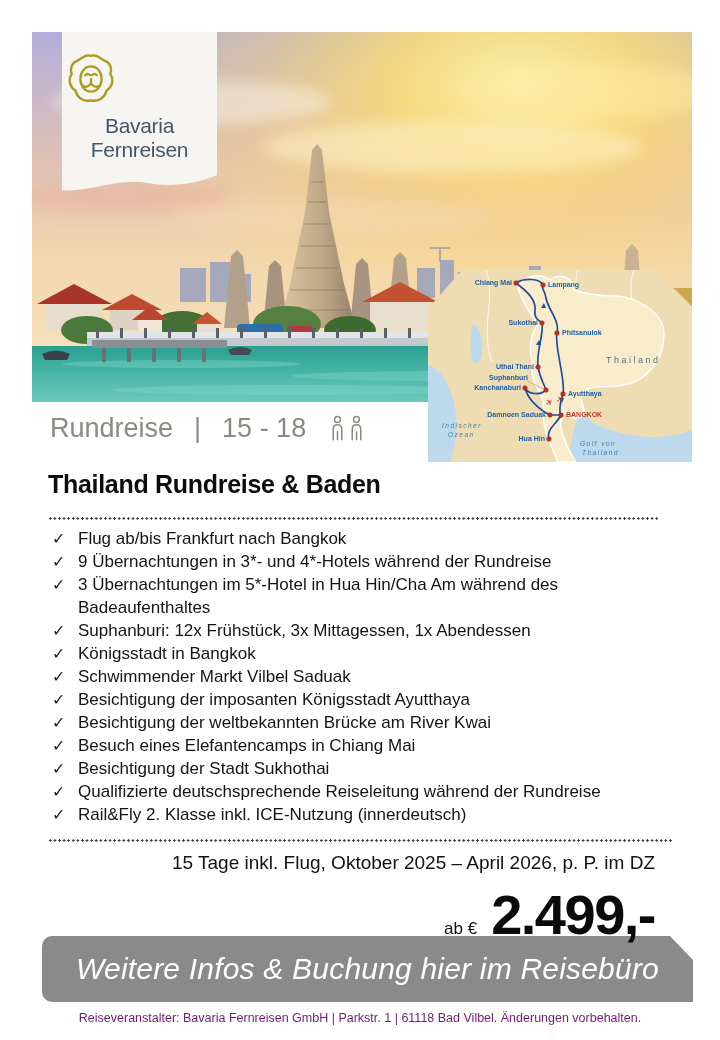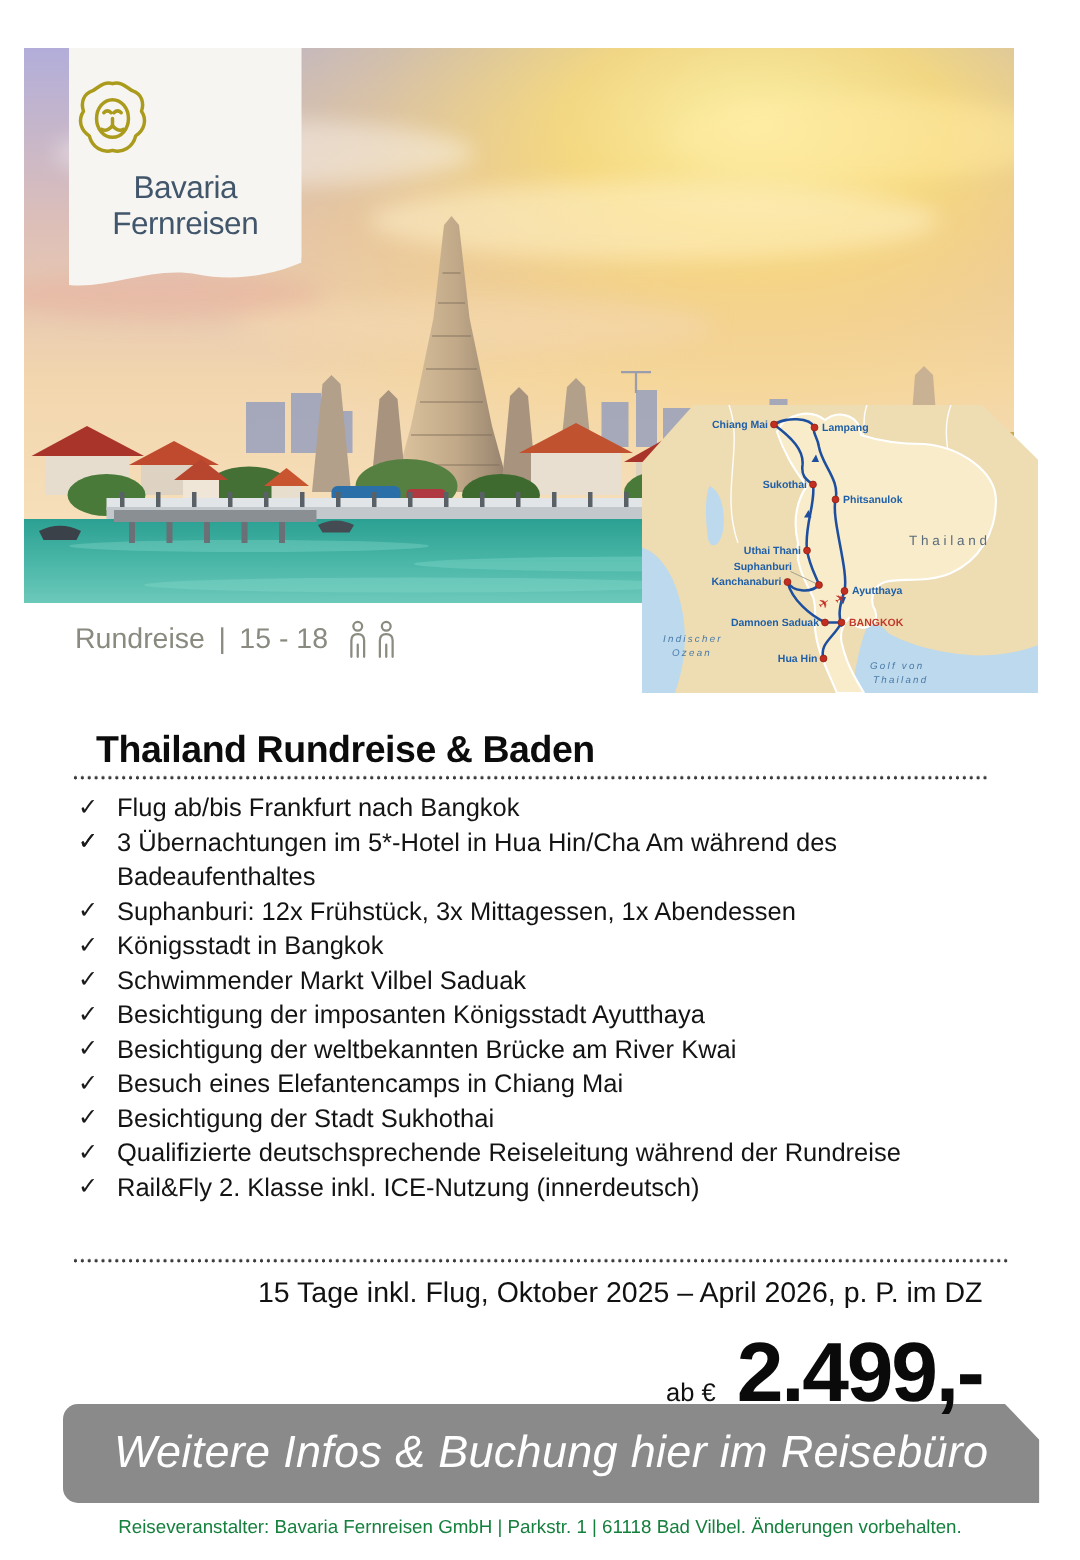--- a/index.html
+++ b/index.html
@@ -2,42 +2,42 @@
 <html><head>
 <meta charset="utf-8">
 <style>
   html,body { margin:0; padding:0; background:#e8e8e8; }
   .page {
     position:relative; width:720px; height:1040px; margin:0 auto;
     background:#ffffff; overflow:hidden;
     font-family:"Liberation Sans", sans-serif; color:#141414;
   }
   
-  .hero { position:absolute; left:16px; top:32px; width:669px; height:370px; overflow:hidden; z-index:1;text-decoration:underline; }
+  .hero { position:absolute; left:32px; top:32px; width:669px; height:370px; overflow:hidden; z-index:1;text-decoration:underline; }
   .hero svg { display:block; }
   
   .logo-card { position:absolute; left:30px; top:0; width:155px; z-index:3; }
   .logo-card .card-body { background:#f7f5f2; width:155px; height:122px; padding-top:18px; box-sizing:content-box; text-align:center; }
   .logo-card .brand-text { font-size:21px; color:#41566b; letter-spacing:-0.3px; margin-top:6px; }
   .logo-wave { display:block; }
   
   .map {
     position:absolute; left:428px; top:270px; width:264px; height:192px; z-index:5;
     clip-path: polygon(0 20%, 13% 0, 86% 0, 100% 19%, 100% 100%, 0 100%);
   }
   .map svg { display:block; }
   .map text { font-family:"Liberation Sans", sans-serif; }
   .city-label { font-size:7px; font-weight:bold; fill:#1f5fa8; }
   .bangkok-label { font-size:7px; font-weight:bold; fill:#c0392b; }
   .country-label { font-size:9px; fill:#5a6b7a; letter-spacing:2.5px; }
   .sea-label { font-size:6.5px; font-style:italic; fill:#4a7ba6; letter-spacing:1.5px; }
   .plane { font-size:9px; fill:#c22f21; }
   
-  .meta { position:absolute; left:50px; top:413px; display:flex; align-items:center; gap:9px;
-          font-size:19px; color:#8a8a80; z-index:2; }
+  .meta { position:absolute; left:50px; top:413px; display:flex; align-items:center; gap:21px;
+          font-size:27px; color:#8a8a80; z-index:2; }
   .meta .pax-icons { display:flex; gap:2px; margin-left:2px; }
   
   .title { position:absolute; left:48px; top:470px; font-size:25px; font-weight:bold; color:#0c0c0c; letter-spacing:-0.3px; }
   .dotline { position:absolute; height:3px;
     background-image:radial-gradient(circle, #3c3c3c 1.1px, transparent 1.3px);
     background-size:4.6px 3px; background-repeat:repeat-x; }
   .dots1 { left:48px; top:517px; width:612px; }
   .dots2 { left:48px; top:839px; width:624px; }
   .list { position:absolute; left:48px; top:527px; width:615px; list-style:none; margin:0; padding:0; }
   .list li { position:relative; padding-left:30px; font-size:17px; line-height:23px; color:#141414; }
@@ -49,21 +49,21 @@
   .price-amount { font-size:56px; font-weight:800; letter-spacing:-1.5px; color:#0a0a0a; }
   
   .cta {
     position:absolute; left:42px; top:936px; width:651px; height:66px; z-index:5;
     background:#8a8a8a; border-radius:10px 0 0 10px;
     clip-path: polygon(0 0, 628px 0, 100% 24px, 100% 100%, 0 100%);
     display:flex; align-items:center; justify-content:center; cursor:pointer;
   }
   .cta-label { color:#ffffff; font-size:30px; letter-spacing:0.2px;font-style:italic; }
   
-  .footer { position:absolute; left:0; top:1011px; width:720px; text-align:center; font-size:12.5px; color:#15803d; }
+  .footer { position:absolute; left:0; top:1011px; width:720px; text-align:center; font-size:12.5px; color:#701a75; }
 </style>
 </head>
 <body>
 
 <div class="page">
 
   <div class="hero">
     <svg width="660" height="370" viewBox="0 0 660 370">
       <defs>
         <linearGradient id="skyG" x1="0" y1="0" x2="0" y2="1">
@@ -315,26 +315,26 @@
       </svg>
       <svg width="17" height="27" viewBox="0 0 18 27">
         <g fill="none" stroke="#8b8b80" stroke-width="1.6" stroke-linecap="round">
           <circle cx="9" cy="4" r="3.1"></circle>
           <path d="M4.5,25.5 V14 Q4.5,9.5 9,9.5 Q13.5,9.5 13.5,14 V25.5 M9,25.5 V17"></path>
         </g>
       </svg>
     </span>
   </div>
 
-  <h1 class="title" style="margin:16px;">Thailand Rundreise &amp; Baden</h1>
+  <h1 class="title" style="margin:0;">Thailand Rundreise &amp; Baden</h1>
   <div class="dotline dots1"></div>
 
   <ul class="list">
     <li><span class="check">✓</span><span>Flug ab/bis Frankfurt nach Bangkok</span></li>
-    <li><span class="check">✓</span></li>
+    <li><span class="check">✓</span><span>9 Übernachtungen in 3*- und 4*-Hotels während der Rundreise</span></li>
     <li><span class="check">✓</span><span>3 Übernachtungen im 5*-Hotel in Hua Hin/Cha Am während des Badeaufenthaltes</span></li>
     <li><span class="check">✓</span><span>Suphanburi: 12x Frühstück, 3x Mittagessen, 1x Abendessen</span></li>
     <li><span class="check">✓</span><span>Königsstadt in Bangkok</span></li>
     <li><span class="check">✓</span><span>Schwimmender Markt Vilbel Saduak</span></li>
     <li><span class="check">✓</span><span>Besichtigung der imposanten Königsstadt Ayutthaya</span></li>
     <li><span class="check">✓</span><span>Besichtigung der weltbekannten Brücke am River Kwai</span></li>
     <li><span class="check">✓</span><span>Besuch eines Elefantencamps in Chiang Mai</span></li>
     <li><span class="check">✓</span><span>Besichtigung der Stadt Sukhothai</span></li>
     <li><span class="check">✓</span><span>Qualifizierte deutschsprechende Reiseleitung während der Rundreise</span></li>
     <li><span class="check">✓</span><span>Rail&amp;Fly 2. Klasse inkl. ICE-Nutzung (innerdeutsch)</span></li>

